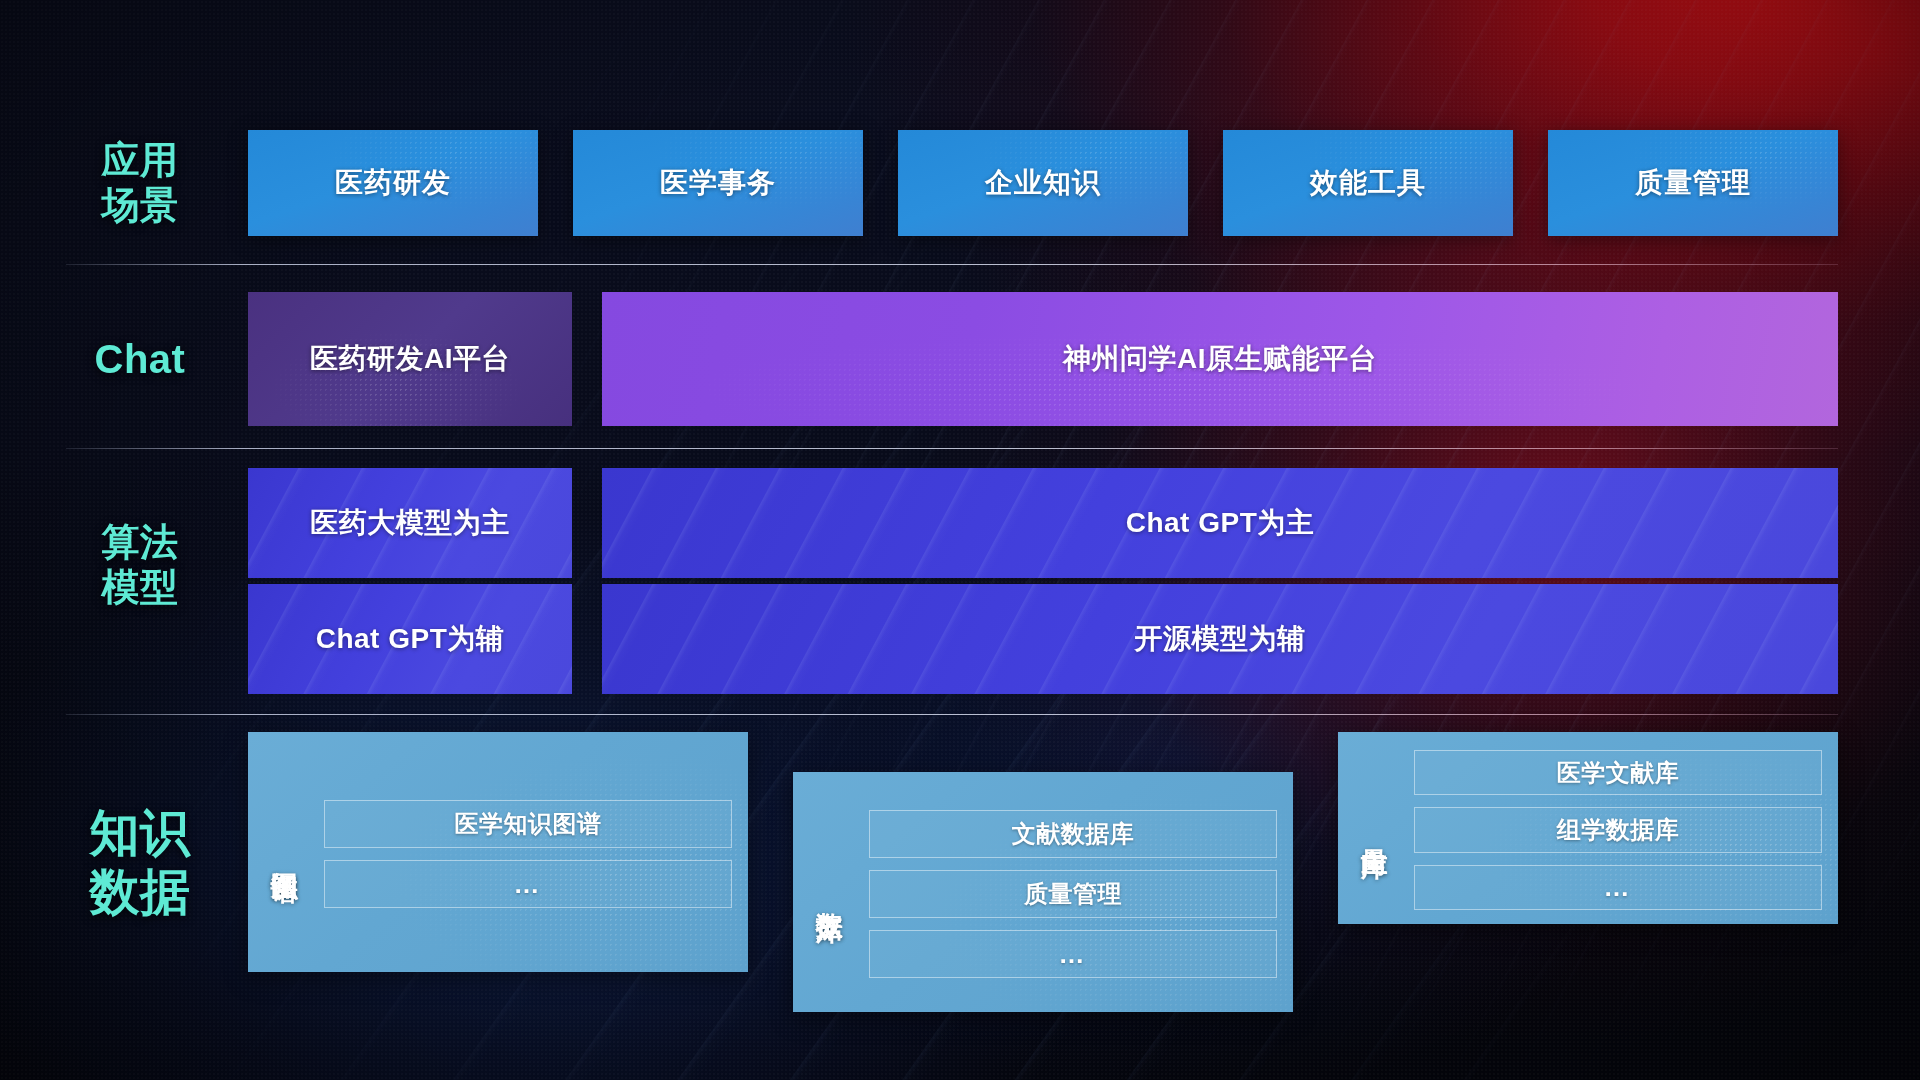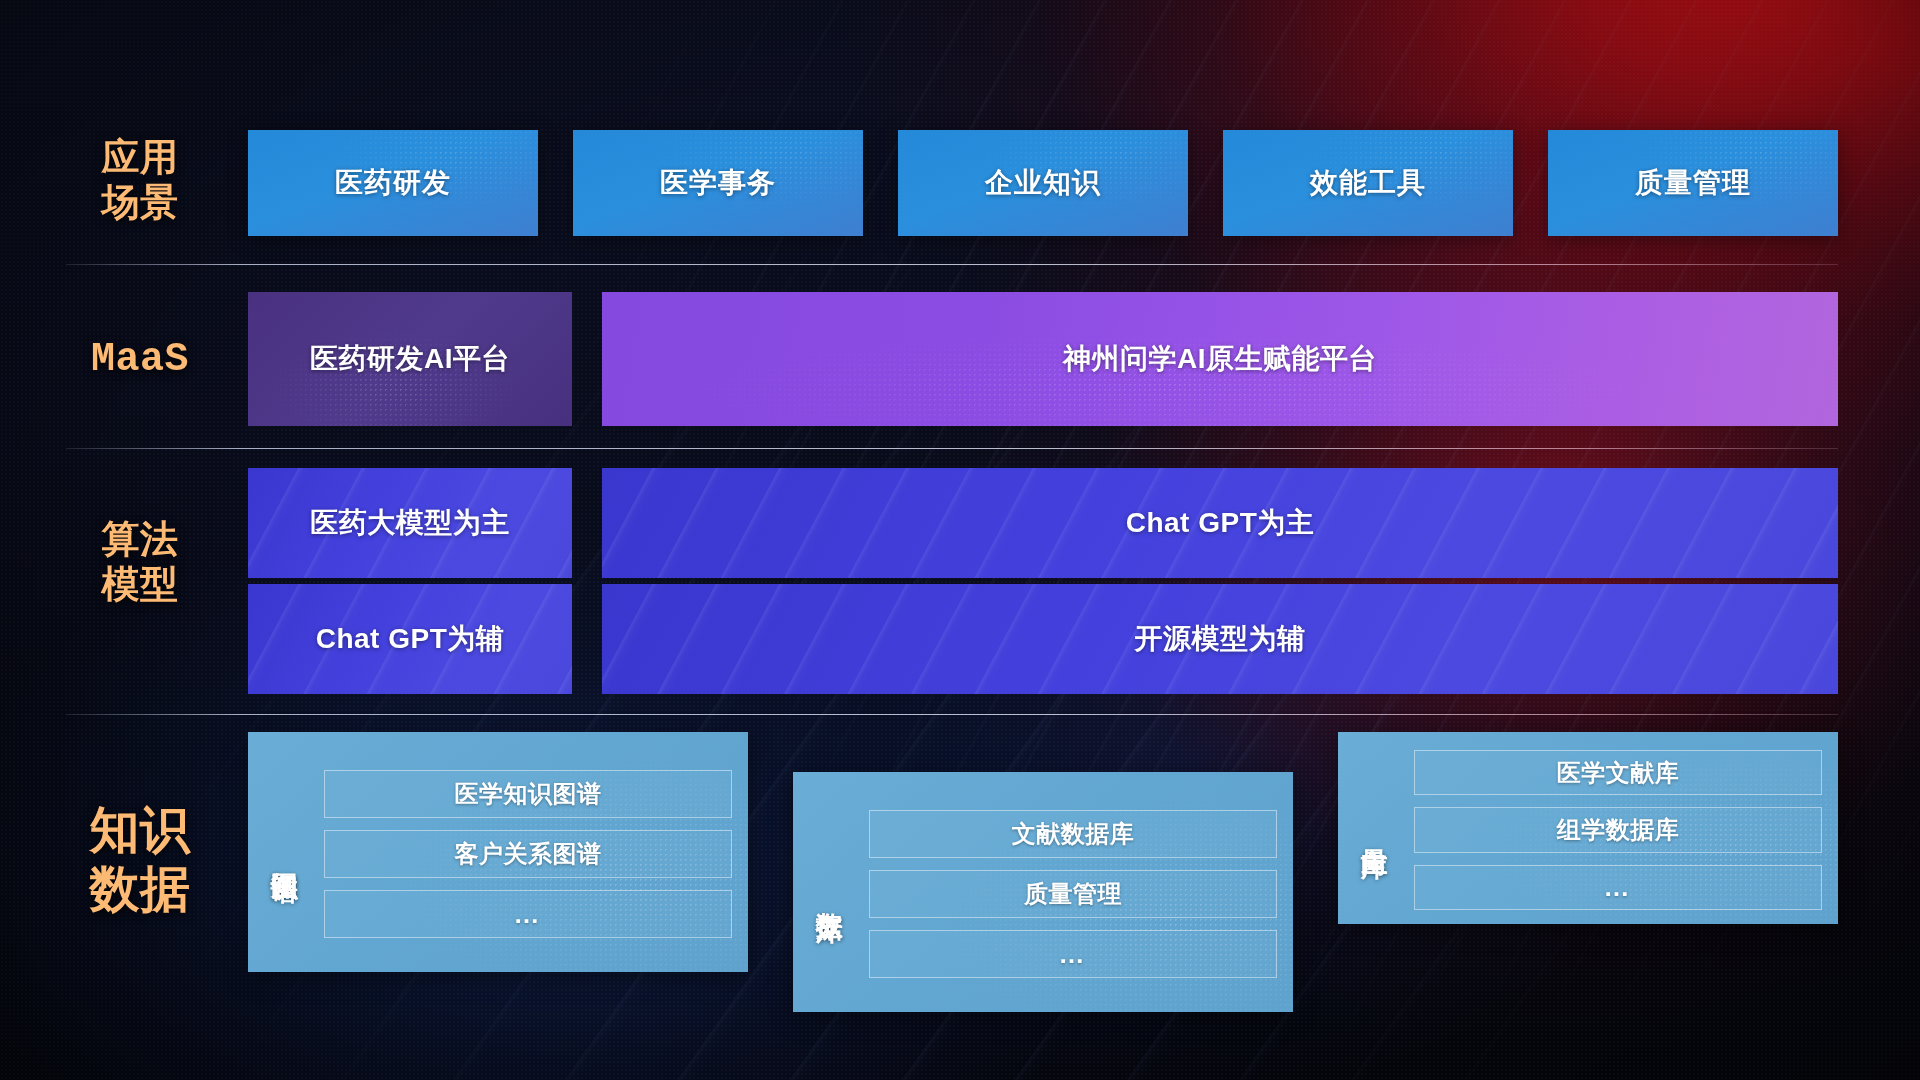--- a/index.html
+++ b/index.html
@@ -107,31 +107,30 @@
   }
 
   
   #content {
     position: absolute;
     inset: 0;
   }
 
   .tier-label {
     position: absolute;
-    color: #fdba74;
+    color: #5eead4;
     font-weight: bold;
     text-align: center;
     line-height: 1.18;
     letter-spacing: .5px;
     text-shadow: 0 2px 10px rgba(0,0,0,.85);
     white-space: pre-line;
     display: flex;
     align-items: center;
     justify-content: center;
-    font-family: Liberation Mono, monospace;
   }
 
   .divider {
     position: absolute;
     height: 1px;
     background: linear-gradient(90deg,
       rgba(190,200,230,0.12) 0%,
       rgba(215,222,245,0.78) 10%,
       rgba(225,230,248,0.82) 55%,
       rgba(225,180,200,0.72) 85%,
@@ -305,21 +304,21 @@
     </div>
     <div class="tile tile-scenario" style="left:1223px; top:130px; width:290px; height:106px;">
       <span>效能工具</span>
     </div>
     <div class="tile tile-scenario" style="left:1548px; top:130px; width:290px; height:106px;">
       <span>质量管理</span>
     </div>
 
     <div class="divider" style="left:66px; top:264px; width:1772px;"></div>
 
-    <div class="tier-label" style="left:60px; top:330px; width:160px; height:60px; font-size:40px;">MaaS</div>
+    <div class="tier-label" style="left:60px; top:330px; width:160px; height:60px; font-size:40px;">Chat</div>
 
     <div class="tile tile-maas-left" style="left:248px; top:292px; width:324px; height:134px;">
       <span>医药研发AI平台</span>
     </div>
     <div class="tile tile-maas-right" style="left:602px; top:292px; width:1236px; height:134px;">
       <span>神州问学AI原生赋能平台</span>
     </div>
 
     <div class="divider" style="left:66px; top:448px; width:1772px;"></div>
 
@@ -342,21 +341,20 @@
 
     <div class="divider" style="left:66px; top:714px; width:1772px;"></div>
 
     <div class="tier-label" style="left:60px; top:808px; width:160px; height:110px; font-size:50px;text-align:center;">知识
 数据</div>
 
     <div class="kcard" style="left:248px; top:732px; width:500px; height:240px;">
       <div class="kcard-title">知识图谱</div>
       <div class="kcard-items">
         <div class="kitem">医学知识图谱</div>
-        <div class="kitem">客户关系图谱</div>
         <div class="kitem ellipsis">…</div>
       </div>
     </div>
 
     <div class="kcard" style="left:793px; top:772px; width:500px; height:240px;">
       <div class="kcard-title">数据库</div>
       <div class="kcard-items">
         <div class="kitem">文献数据库</div>
         <div class="kitem">质量管理</div>
         <div class="kitem ellipsis">…</div>

